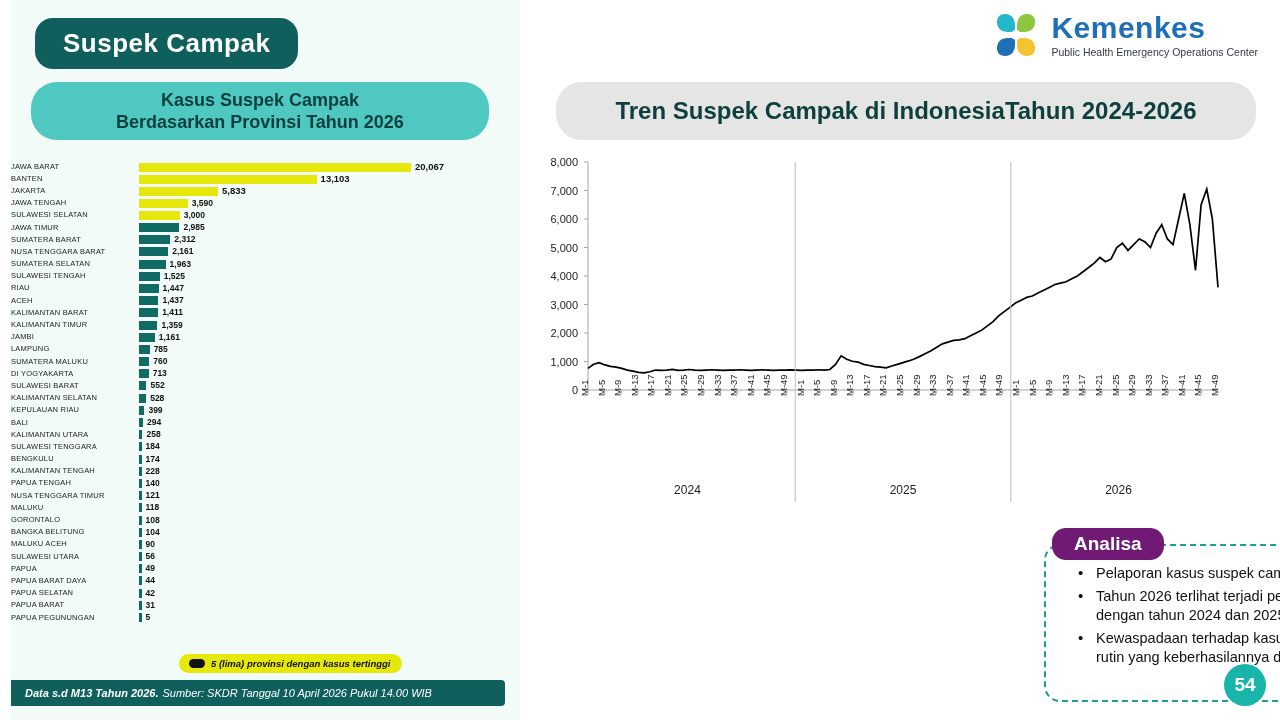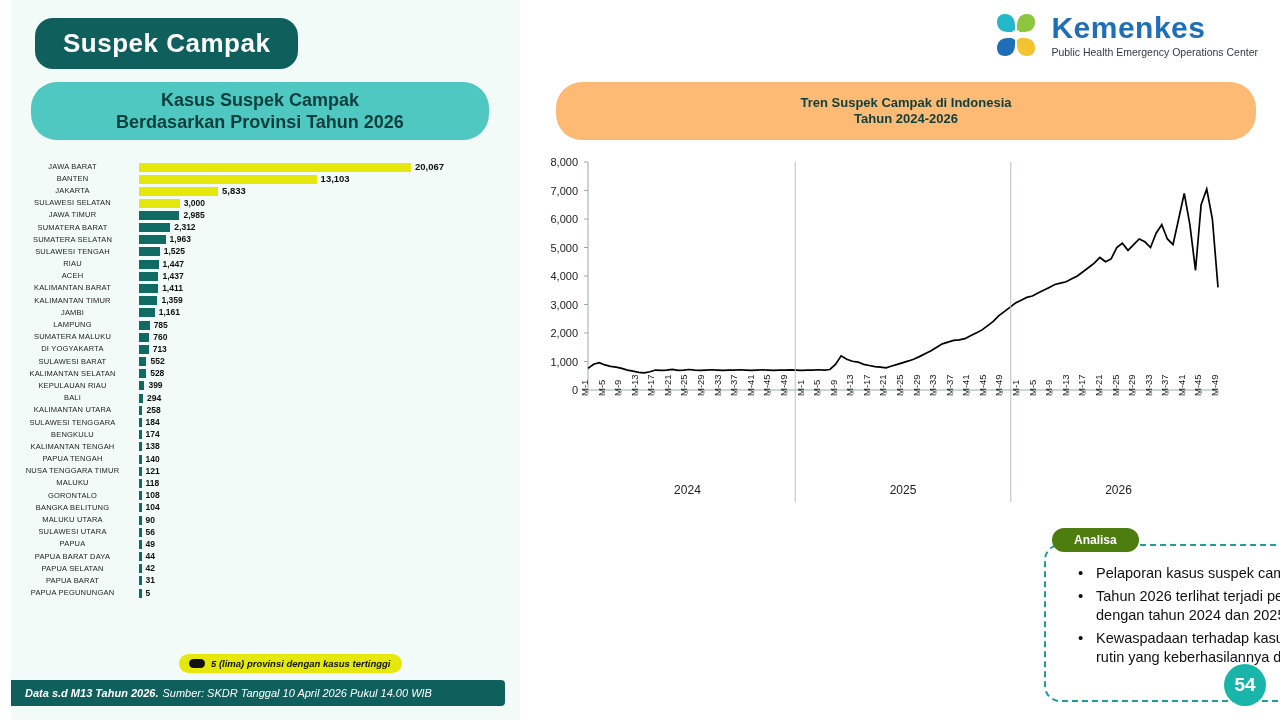--- a/index.html
+++ b/index.html
@@ -26,21 +26,21 @@
     background:#4ec8c0; color:#0c3f3d;
     border-radius:26px;
     display:flex; flex-direction:column; align-items:center; justify-content:center;
     font-size:18px; font-weight:bold; line-height:1.25; text-align:center;
   }
   #bar-chart {
     position:absolute; left:0; top:160px; width:520px; height:520px;
   }
   .bar-row { display:flex; align-items:center; height:12.2px; }
   .bar-label {
-    width:128px; text-align:center; padding-right:5px;
+    width:128px; text-align:left; padding-right:5px;
     font-size:7.5px; color:#222; letter-spacing:0.2px;
     white-space:nowrap; overflow:hidden;
   }
   .bar-wrap { display:flex; align-items:flex-end; }
   .bar {
     height:9px; background:#0f6b63;
   }
   .bar.highlight { background:#e5e80a; }
   .bar-value {
     font-size:8.5px; font-weight:bold; color:#111; margin-left:4px;
@@ -81,33 +81,33 @@
   #logo-mark { width:50px; height:50px; position:relative; }
   #logo-text { line-height:1; }
   #logo-title {
     font-size:30px; font-weight:bold; color:#1e6fb8; letter-spacing:0.5px;
   }
   #logo-sub {
     font-size:10.5px; color:#2f3a46; margin-top:4px;
   }
   #trend-pill {
     position:absolute; left:36px; top:82px; width:700px; height:58px;
-    background:#fdba74; color:#0c3f3d;
+    background:#e5e5e5; color:#0c3f3d;
     border-radius:26px;
-    display:flex; flex-direction:column; align-items:center; justify-content:center;
-    font-size:13px; font-weight:bold; line-height:1.25; text-align:center;
+    display:flex; flex-direction:row; align-items:center; justify-content:center;
+    font-size:24px; font-weight:bold; line-height:1.25; text-align:center;
   }
   #line-chart {
     position:absolute; left:520px; top:150px; width:740px; height:360px;
   }
   #analisa-pill {
     position:absolute; left:532px; top:528px;
-    background:#4d7c0f; color:#fff;
+    background:#701a75; color:#fff;
     border-radius:14px; padding:5px 22px;
-    font-size:12px; font-weight:bold;
+    font-size:19px; font-weight:bold;
     z-index:3;
   }
   #analisa-box {
     position:absolute; left:524px; top:544px; width:730px; height:158px;
     border:2px dashed #1a9e97; border-radius:16px;
     padding:18px 40px 10px 24px;
   }
   #analisa-list { margin:0; padding:0; list-style:none; }
   #analisa-list li {
     font-size:14.5px; color:#111; line-height:1.35;
@@ -152,20 +152,27 @@
         </div>
       </div>
       <div class="bar-row">
         <div class="bar-label">JAKARTA</div>
         <div class="bar-wrap">
           <div class="bar highlight" style="width: 79.0639px;"></div>
           <div class="bar-value big">5,833</div>
         </div>
       </div>
       <div class="bar-row">
+        <div class="bar-label">JAWA TENGAH</div>
+        <div class="bar-wrap">
+          <div class="bar highlight" style="width: 48.661px;"></div>
+          <div class="bar-value">3,590</div>
+        </div>
+      </div>
+      <div class="bar-row">
         <div class="bar-label">SULAWESI SELATAN</div>
         <div class="bar-wrap">
           <div class="bar highlight" style="width: 40.6638px;"></div>
           <div class="bar-value">3,000</div>
         </div>
       </div>
       <div class="bar-row">
         <div class="bar-label">JAWA TIMUR</div>
         <div class="bar-wrap">
           <div class="bar" style="width: 40.4605px;"></div>
@@ -173,20 +180,27 @@
         </div>
       </div>
       <div class="bar-row">
         <div class="bar-label">SUMATERA BARAT</div>
         <div class="bar-wrap">
           <div class="bar" style="width: 31.3382px;"></div>
           <div class="bar-value">2,312</div>
         </div>
       </div>
       <div class="bar-row">
+        <div class="bar-label">NUSA TENGGARA BARAT</div>
+        <div class="bar-wrap">
+          <div class="bar" style="width: 29.2915px;"></div>
+          <div class="bar-value">2,161</div>
+        </div>
+      </div>
+      <div class="bar-row">
         <div class="bar-label">SUMATERA SELATAN</div>
         <div class="bar-wrap">
           <div class="bar" style="width: 26.6077px;"></div>
           <div class="bar-value">1,963</div>
         </div>
       </div>
       <div class="bar-row">
         <div class="bar-label">SULAWESI TENGAH</div>
         <div class="bar-wrap">
           <div class="bar" style="width: 20.6708px;"></div>
@@ -295,21 +309,21 @@
         <div class="bar-label">BENGKULU</div>
         <div class="bar-wrap">
           <div class="bar" style="width: 2.5px;"></div>
           <div class="bar-value">174</div>
         </div>
       </div>
       <div class="bar-row">
         <div class="bar-label">KALIMANTAN TENGAH</div>
         <div class="bar-wrap">
           <div class="bar" style="width: 2.5px;"></div>
-          <div class="bar-value">138</div>
+          <div class="bar-value">228</div>
         </div>
       </div>
       <div class="bar-row">
         <div class="bar-label">PAPUA TENGAH</div>
         <div class="bar-wrap">
           <div class="bar" style="width: 2.5px;"></div>
           <div class="bar-value">140</div>
         </div>
       </div>
       <div class="bar-row">
@@ -334,21 +348,21 @@
         </div>
       </div>
       <div class="bar-row">
         <div class="bar-label">BANGKA BELITUNG</div>
         <div class="bar-wrap">
           <div class="bar" style="width: 2.5px;"></div>
           <div class="bar-value">104</div>
         </div>
       </div>
       <div class="bar-row">
-        <div class="bar-label">MALUKU UTARA</div>
+        <div class="bar-label">MALUKU ACEH</div>
         <div class="bar-wrap">
           <div class="bar" style="width: 2.5px;"></div>
           <div class="bar-value">90</div>
         </div>
       </div>
       <div class="bar-row">
         <div class="bar-label">SULAWESI UTARA</div>
         <div class="bar-wrap">
           <div class="bar" style="width: 2.5px;"></div>
           <div class="bar-value">56</div>

